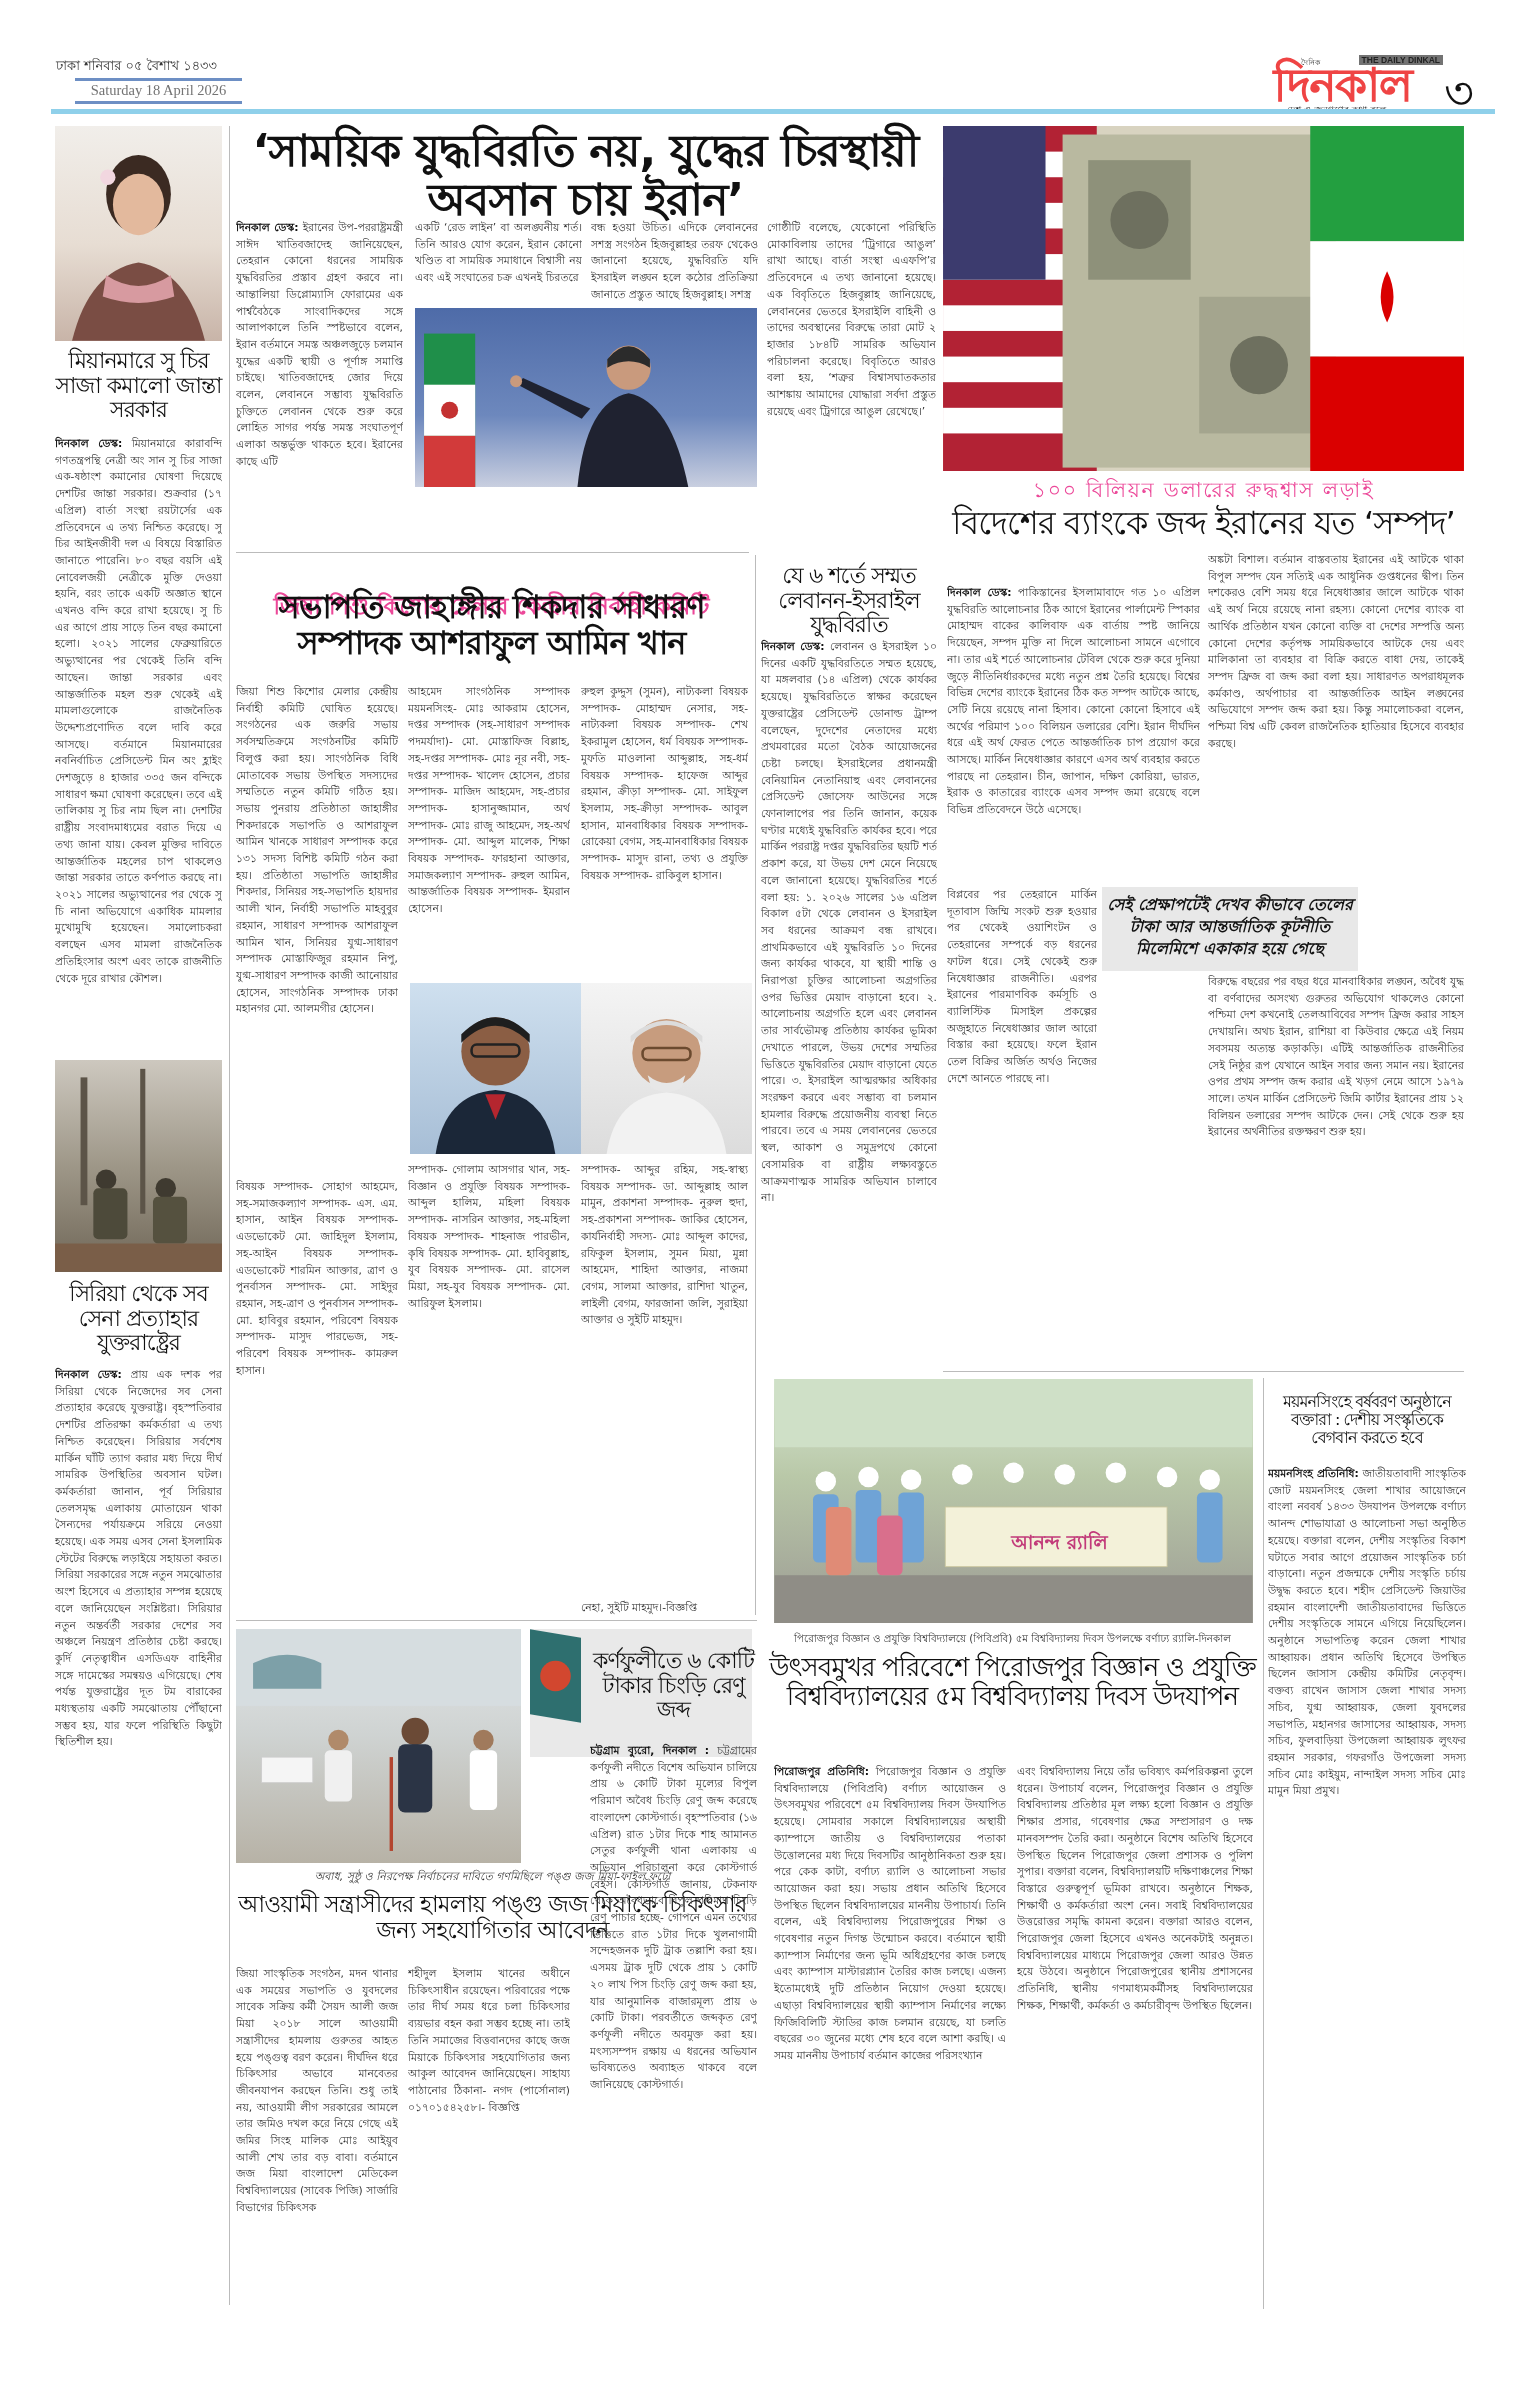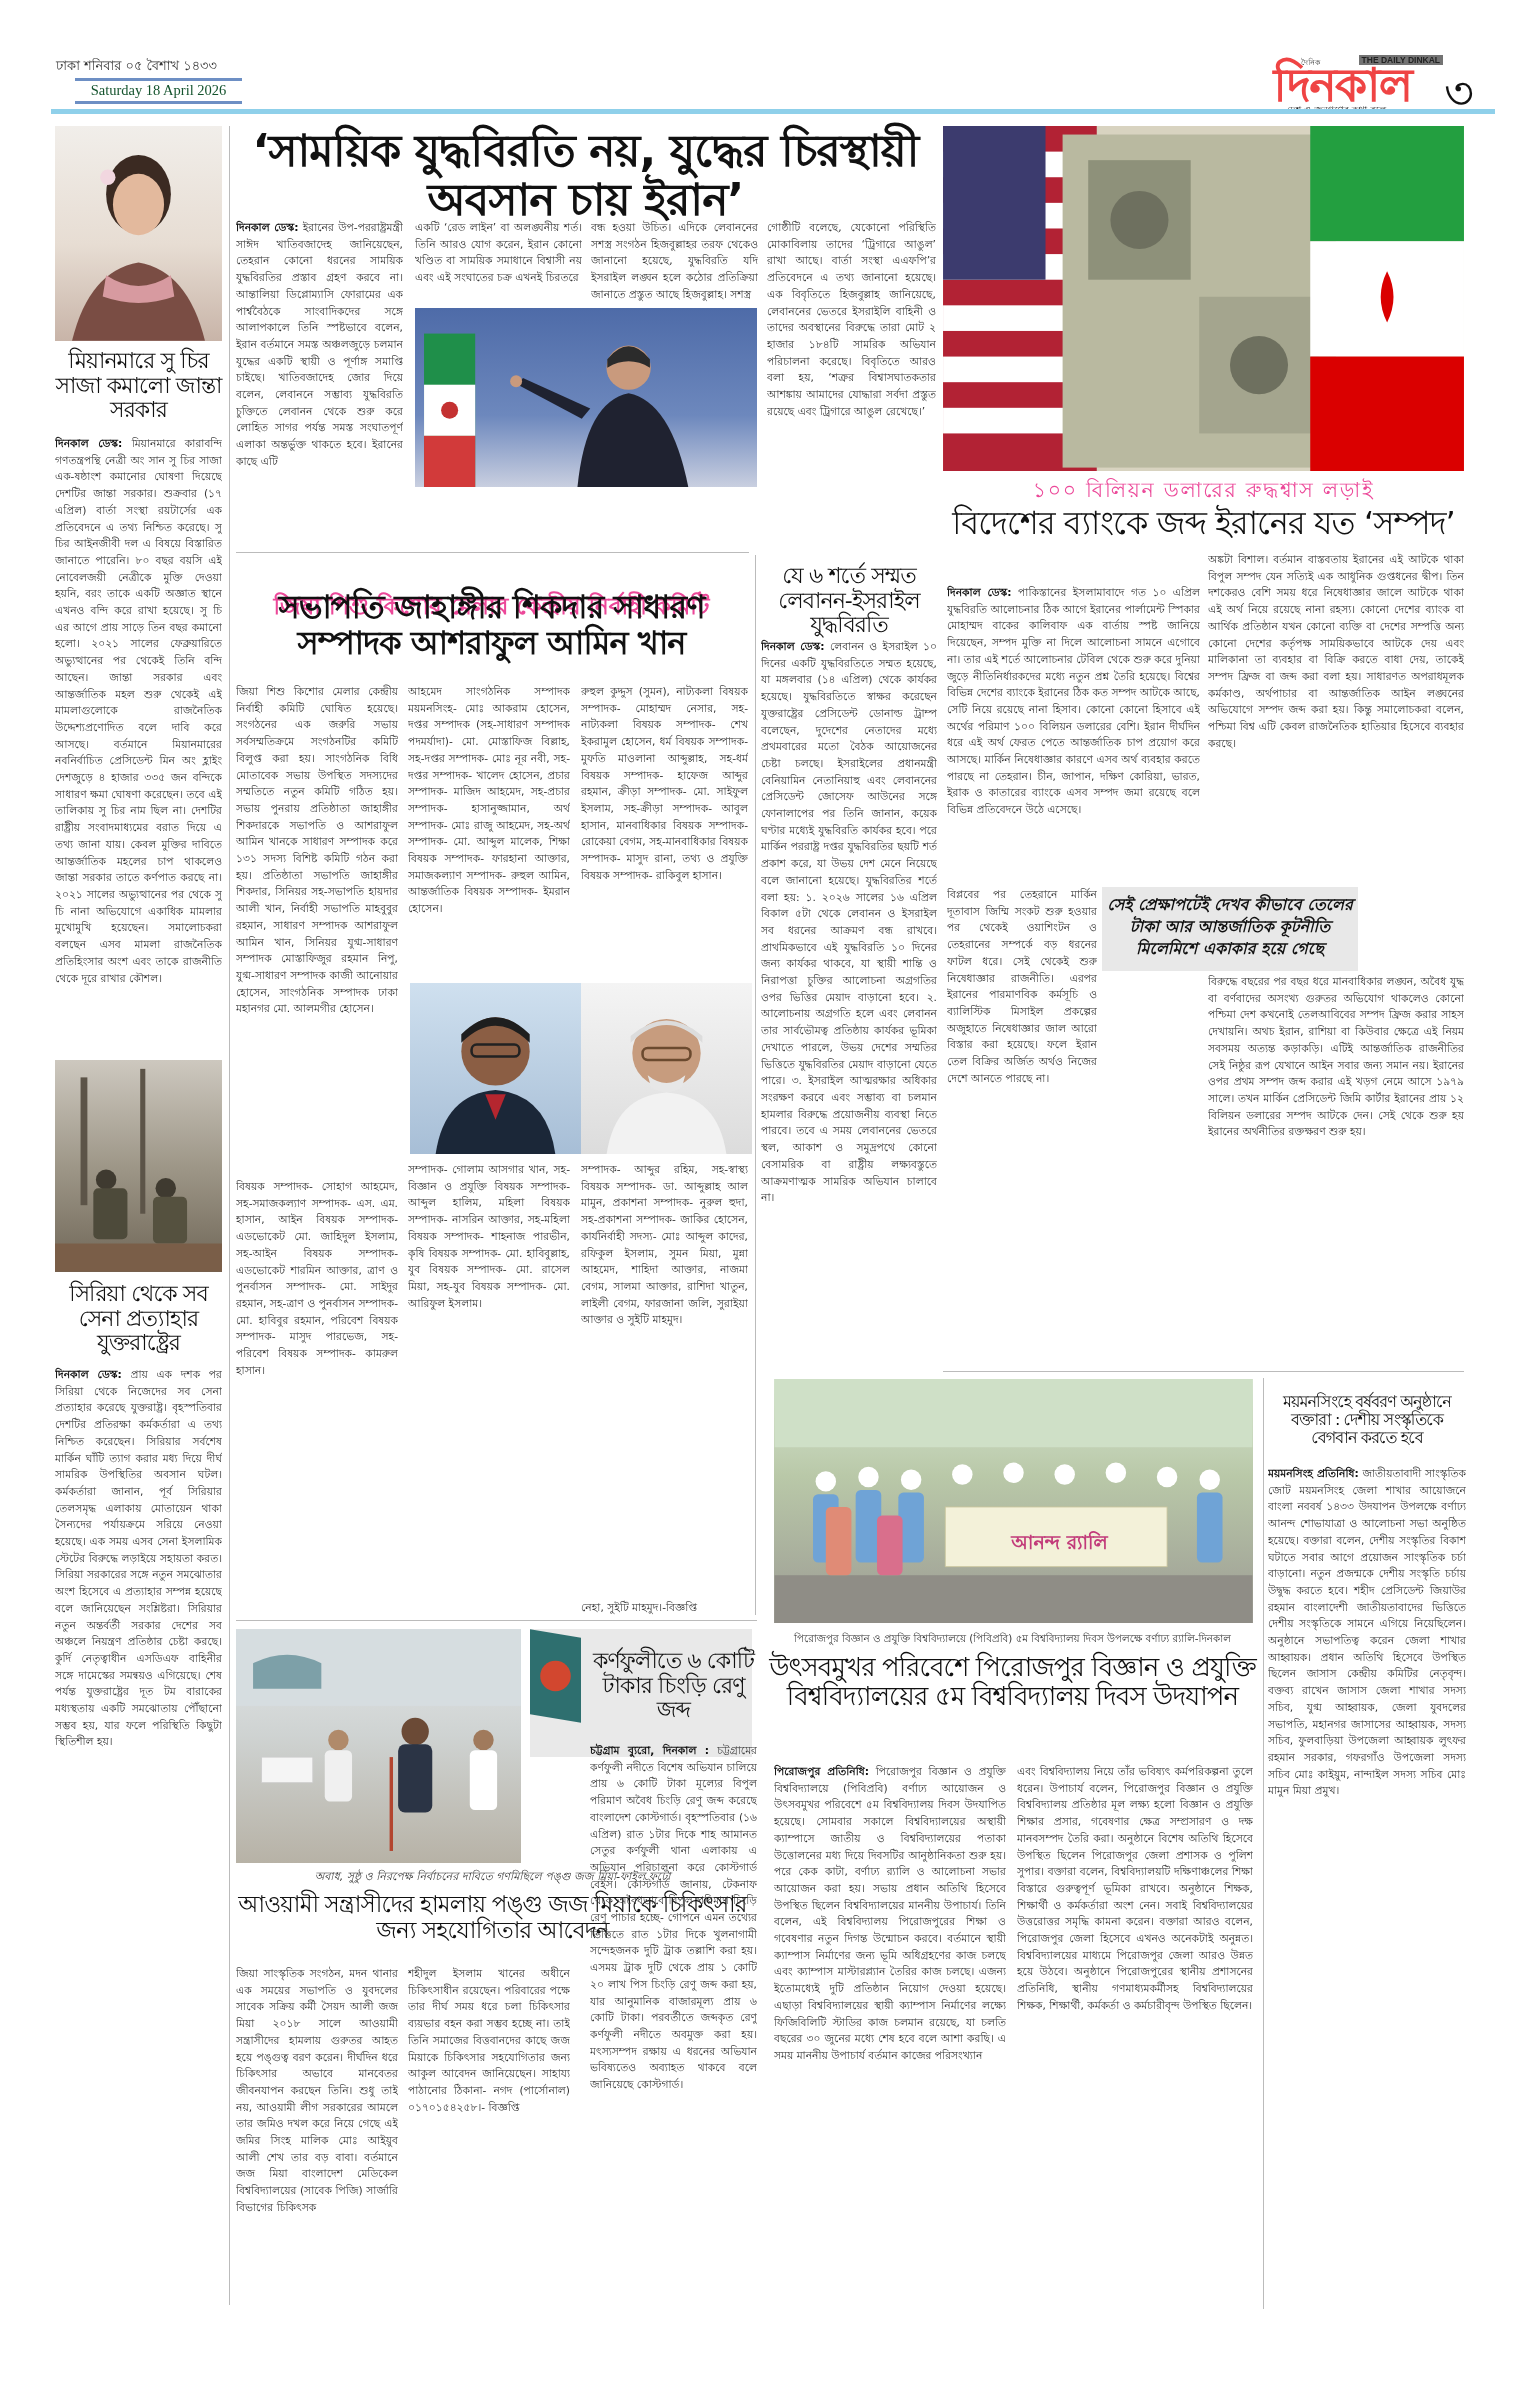--- a/index.html
+++ b/index.html
@@ -1,20 +1,20 @@
 <!DOCTYPE html>
 <html style="font-size:13.7px"><head>
 <meta charset="utf-8">
 <style>
   * { box-sizing: border-box; margin: 0; padding: 0; }
   html, body { width: 1538px; height: 2389px; background: #ffffff; overflow: hidden; }
   body { position: relative; font-family: "DejaVu Sans", sans-serif; color: #1a1a1a; }
   .abs { position: absolute; }
   .hdr-date-bn { font-family: "DejaVu Sans", sans-serif; font-size: 13px; color: #333; text-align: center; }
-  .hdr-date-en { font-family: "Liberation Serif", serif; font-size: 14.5px; color: #14532d; text-align: center; }
+  .hdr-date-en { font-family: "Liberation Serif", serif; font-size: 14.5px; color: #737373; text-align: center; }
   .hdr-rule { height: 2.6px; background: #6d8fc4; }
   .hdr-main-rule { height: 5.1px; background: #8fd0ea; }
   .section-title { font-family: "DejaVu Sans", sans-serif; font-size: 34px; color: #808080; text-align: center; letter-spacing: 0.9px; }
   .logo-main { font-family: "DejaVu Sans", sans-serif; font-weight: bold; font-size: 46px; color: #ef4444; line-height: 1; letter-spacing: -1.7px; }
   .logo-small { font-size: 7.7px; color: #444; }
   .logo-en { font-family: "Liberation Sans", sans-serif; font-size: 8.5px; font-weight: bold; background: #737373; padding: 0 2.6px; color: #222; }
   .logo-tag { font-size: 9.4px; color: #222; }
   .page-num { font-family: "DejaVu Sans", sans-serif; font-size: 46px; color: #111; }
 
   .headline { font-family: "DejaVu Sans", sans-serif; font-weight: bold; color: #111; text-align: center; line-height: 1.12; letter-spacing: -0.9px; }

